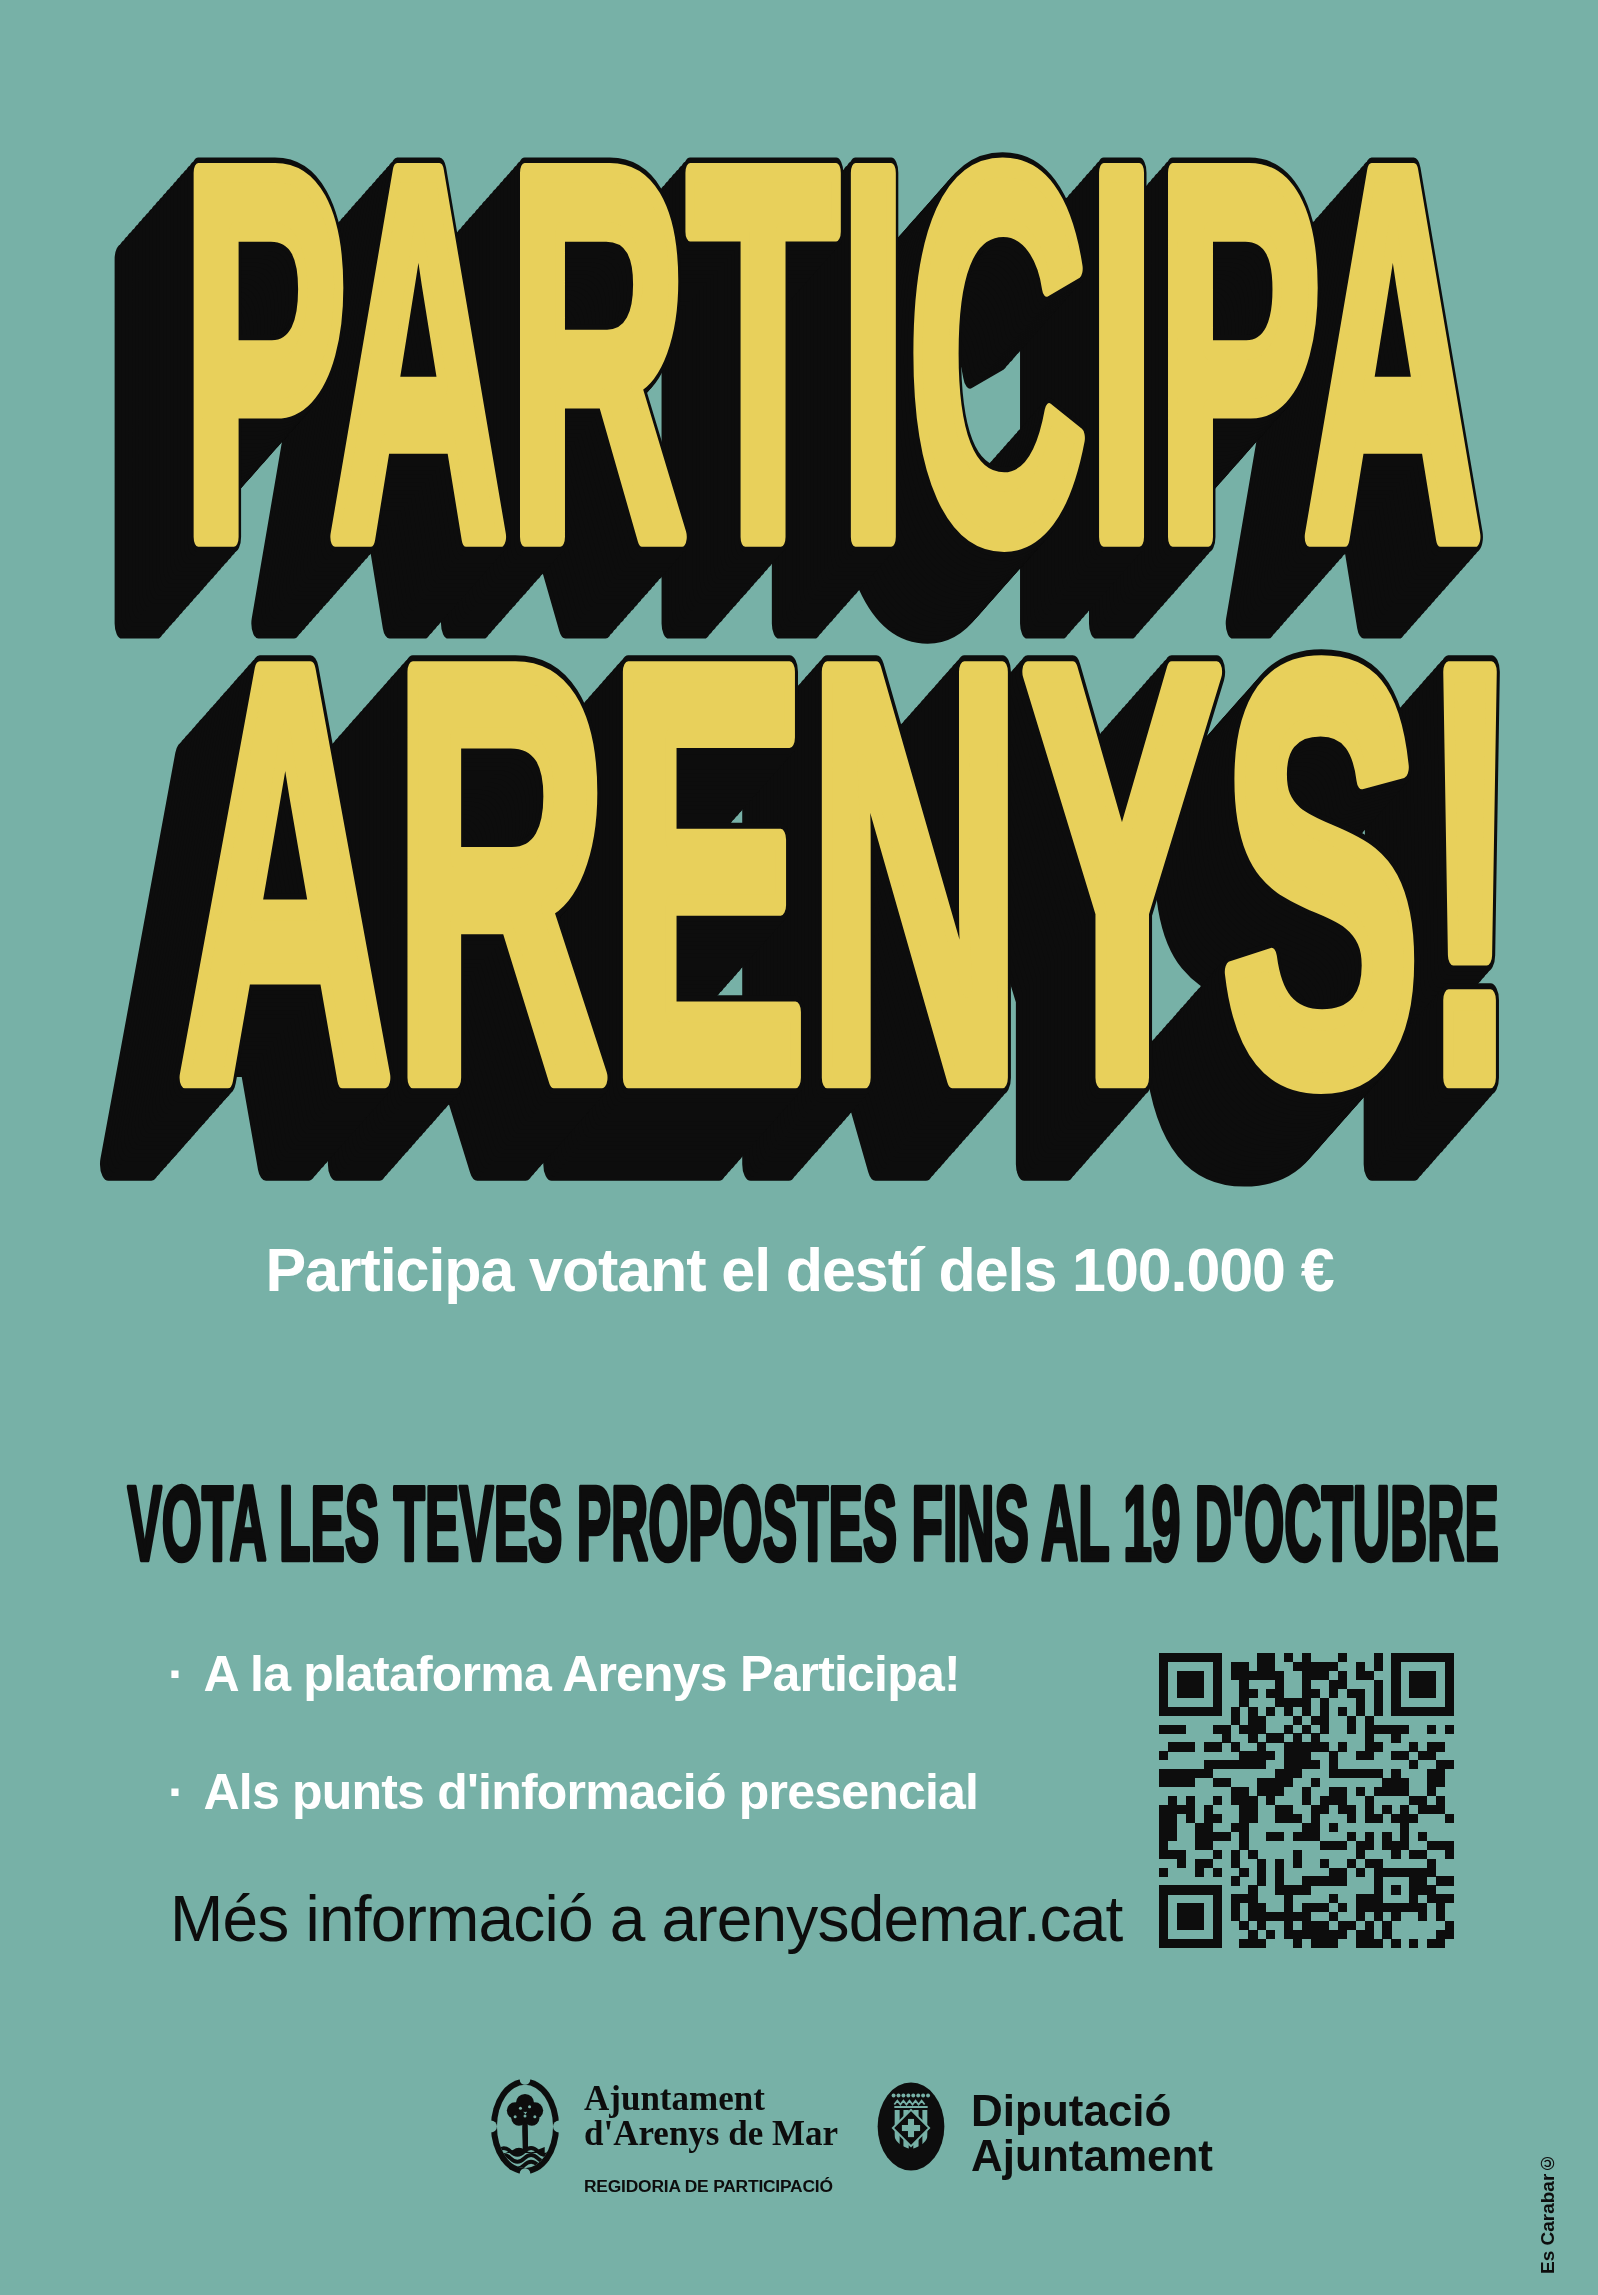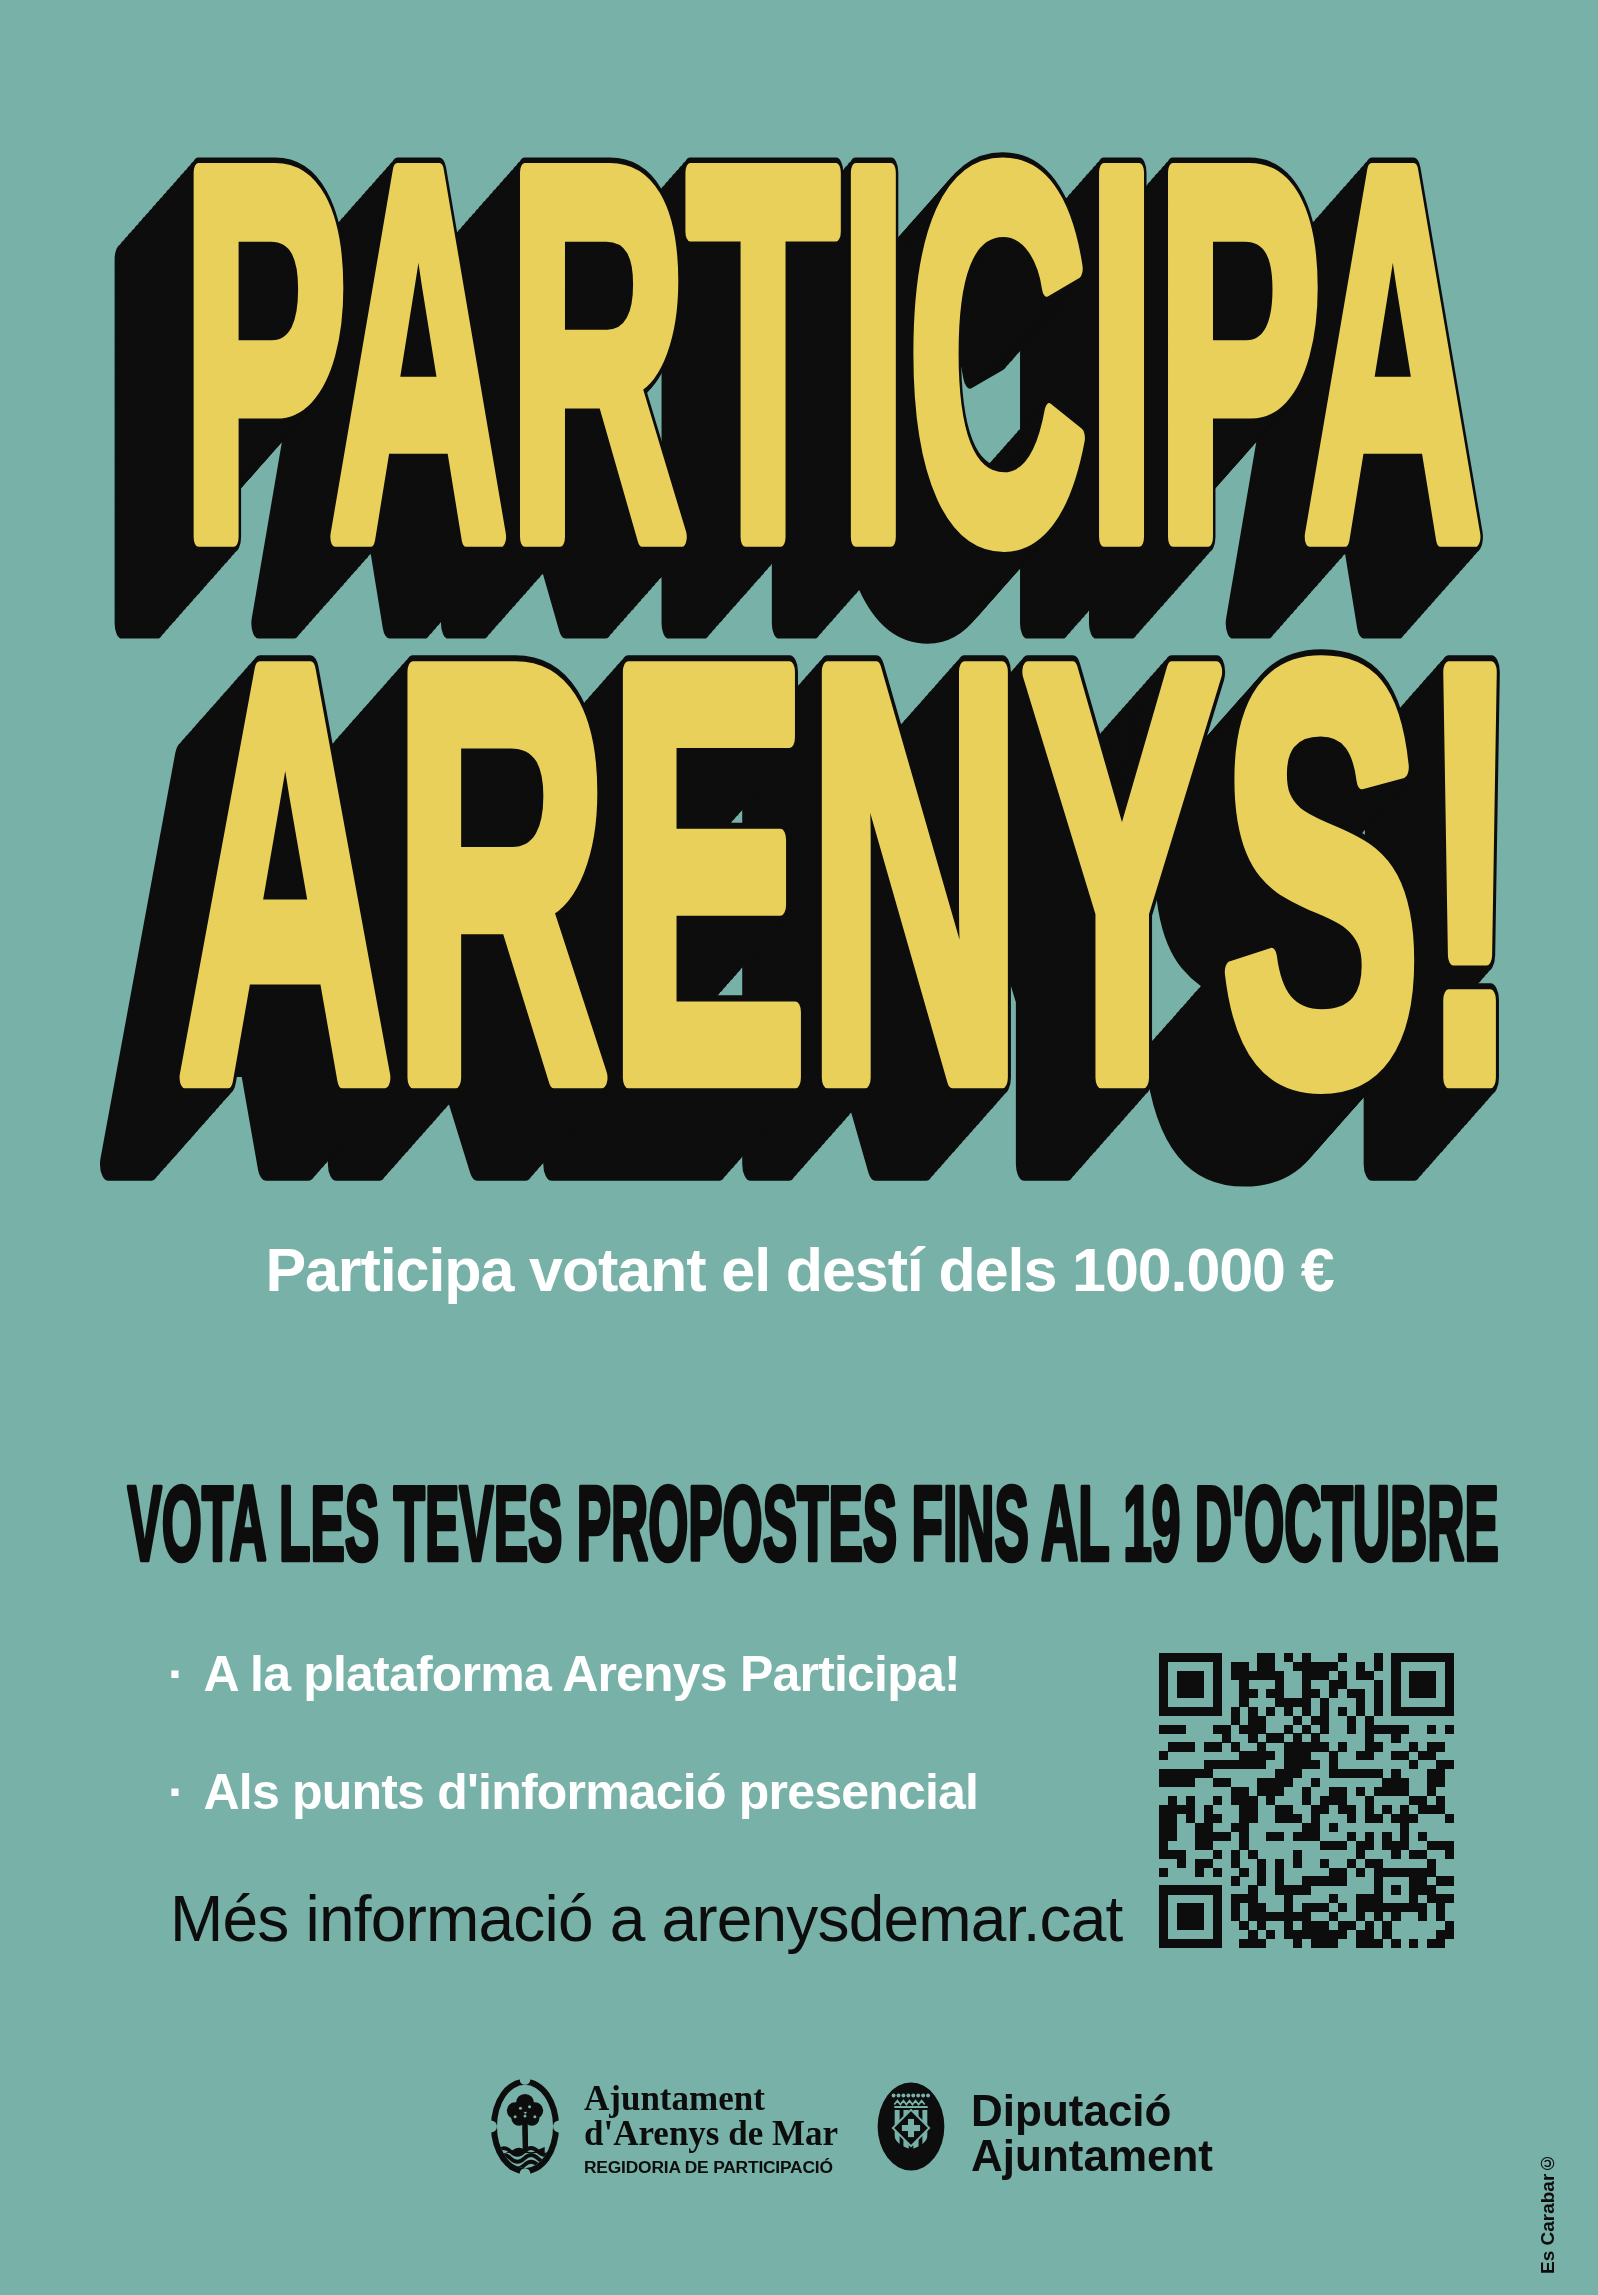--- a/index.html
+++ b/index.html
@@ -30,21 +30,21 @@
   .more-info{position:absolute;left:170px;top:1882px;color:var(--ink);font-weight:400;
     font-size:64px;letter-spacing:-0.8px;white-space:nowrap;}
 
   
   .qr-box{position:absolute;left:1159px;top:1653px;width:295px;height:295px;}
 
   
   .seal{position:absolute;left:490px;top:2078px;width:70px;height:97px;}
   .aj-text{position:absolute;left:584px;top:2081px;color:var(--ink);}
   .aj-name{font-family:"Liberation Serif",serif;font-weight:700;font-size:35px;line-height:35px;}
-  .aj-dept{font-weight:700;font-size:17.4px;letter-spacing:-0.2px;margin-top:6px;}
+  .aj-dept{font-weight:700;font-size:17.4px;letter-spacing:-0.2px;margin-top:25px;}
   .dip-logo{position:absolute;left:876px;top:2081px;width:70px;height:91px;}
   .dip-text{position:absolute;left:971px;top:2088px;color:var(--ink);
     font-weight:700;font-size:44px;line-height:45px;}
 
   
   .credit{position:absolute;left:1537px;top:2153px;height:121px;color:var(--ink);
     font-weight:700;font-size:19px;writing-mode:vertical-rl;transform:rotate(180deg);
     letter-spacing:0;white-space:nowrap;}
 </style>
 </head>

